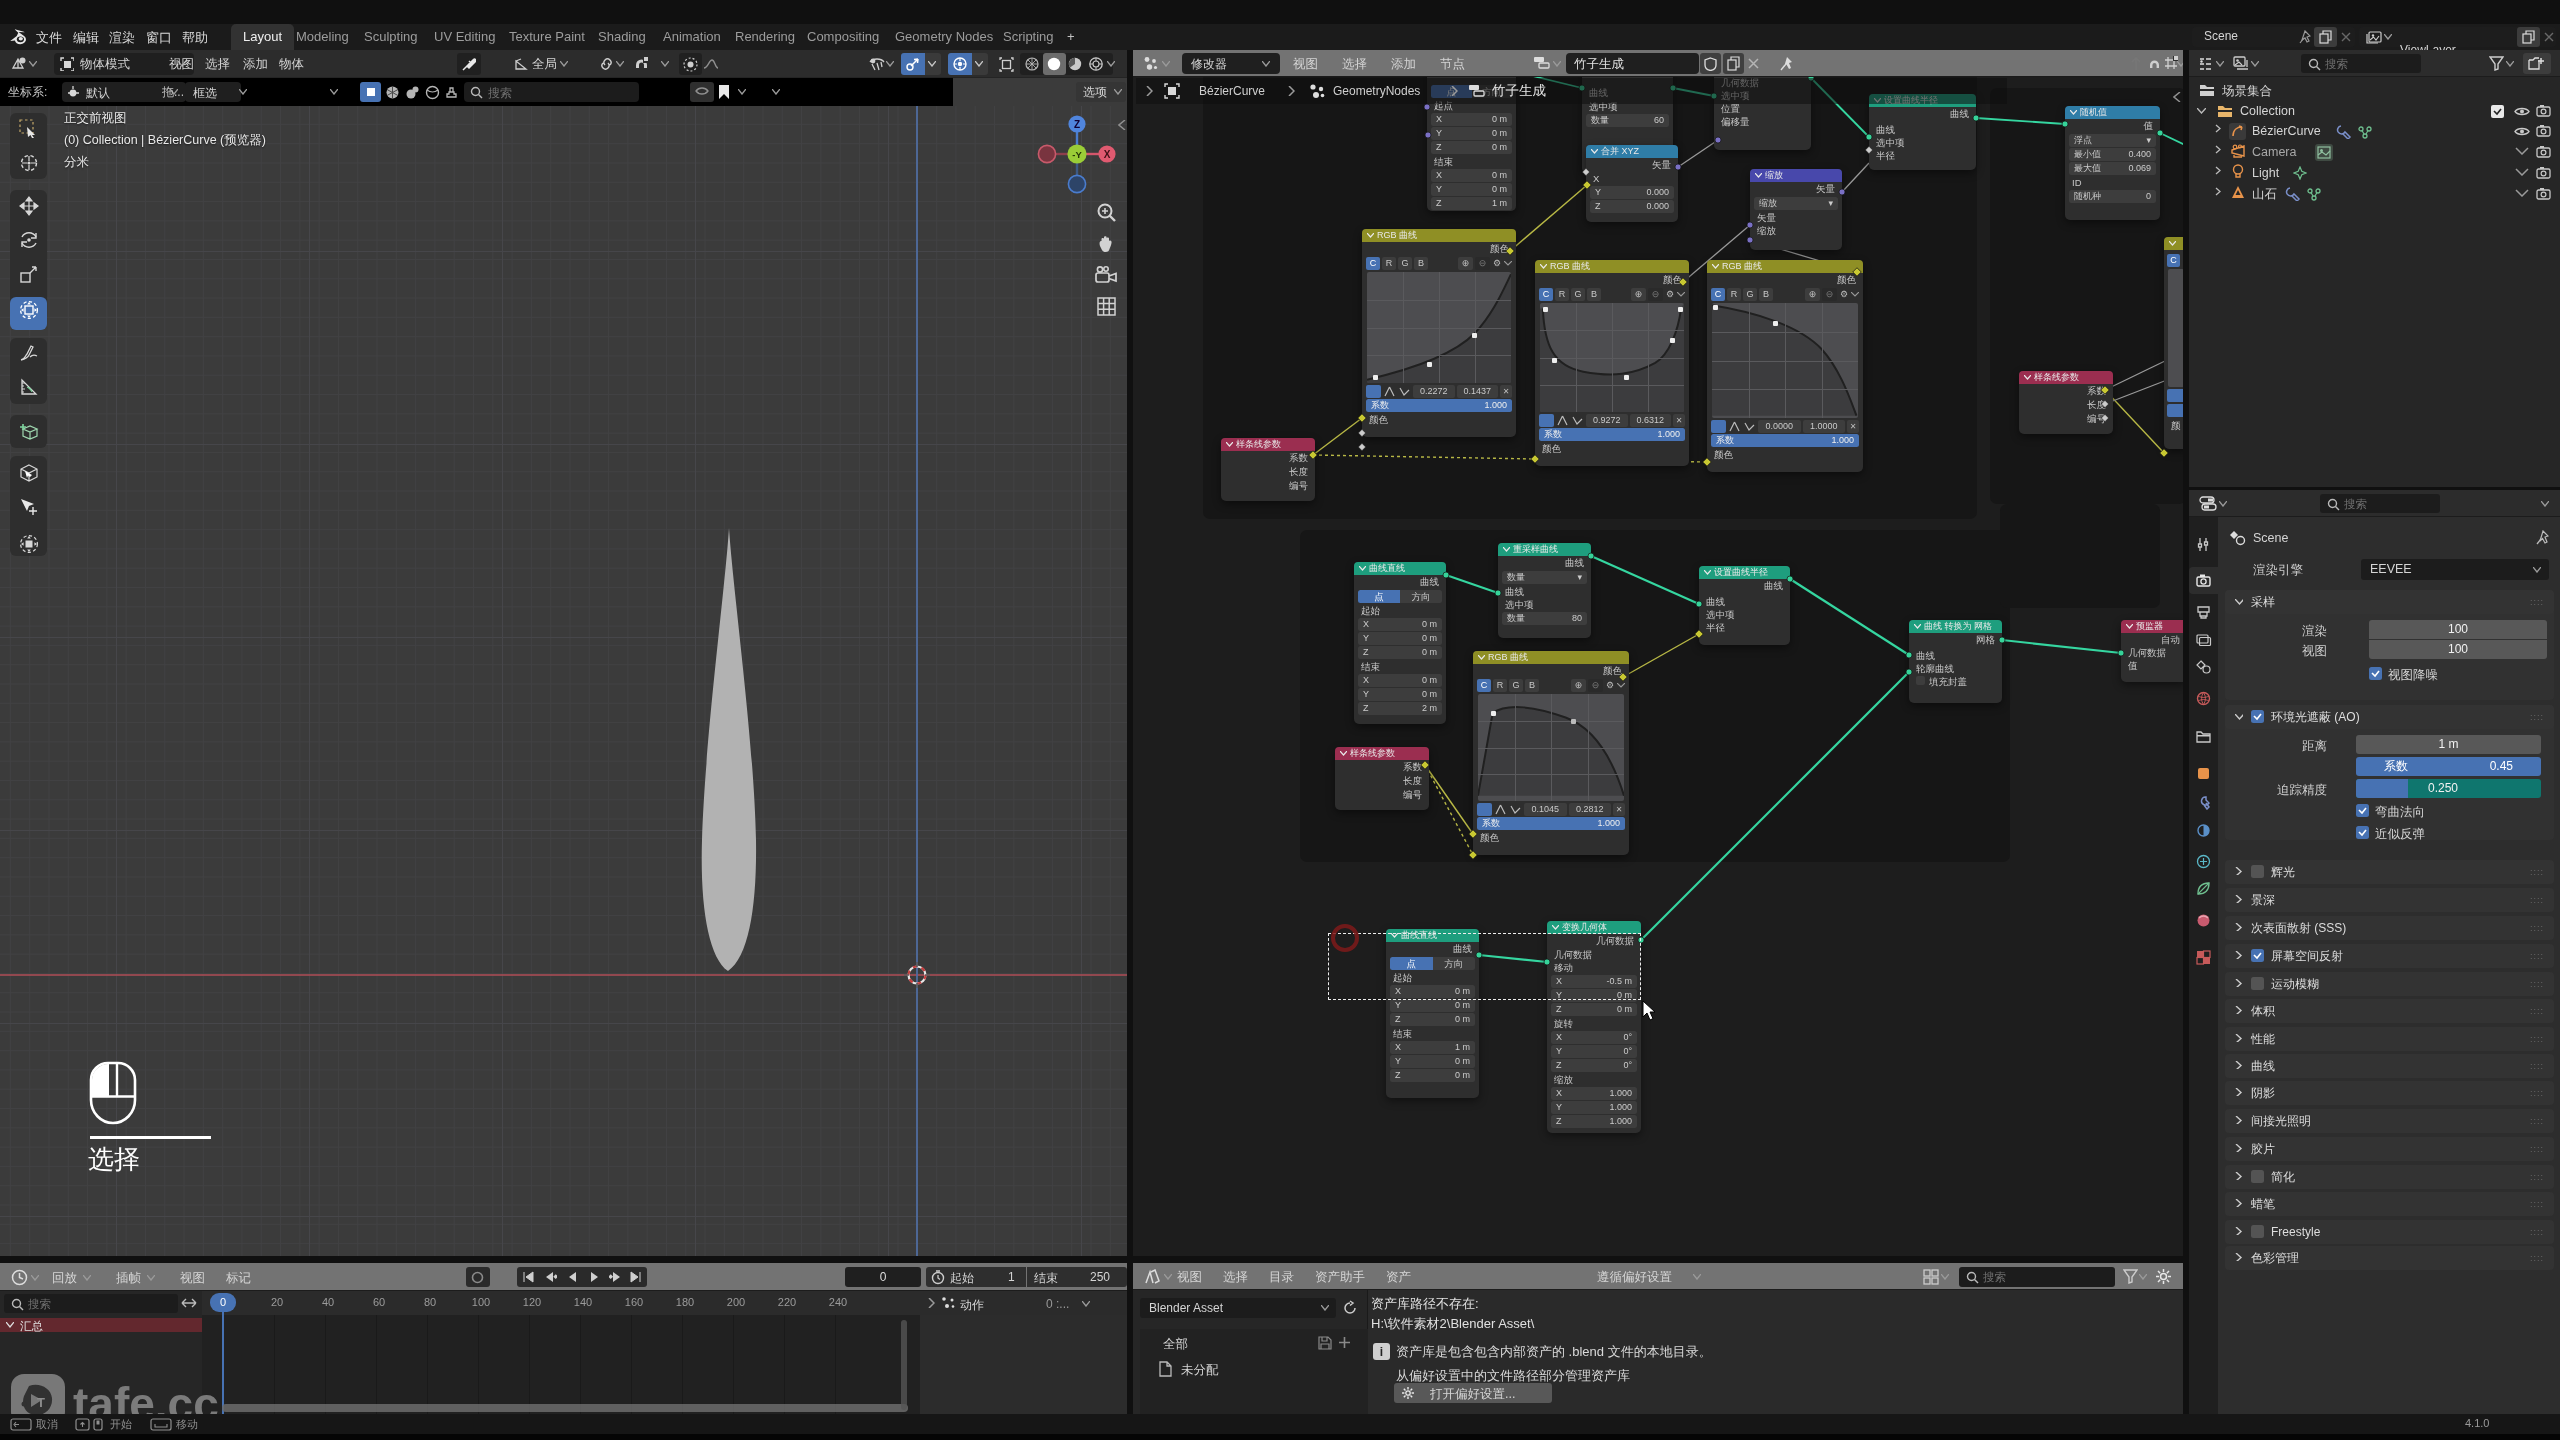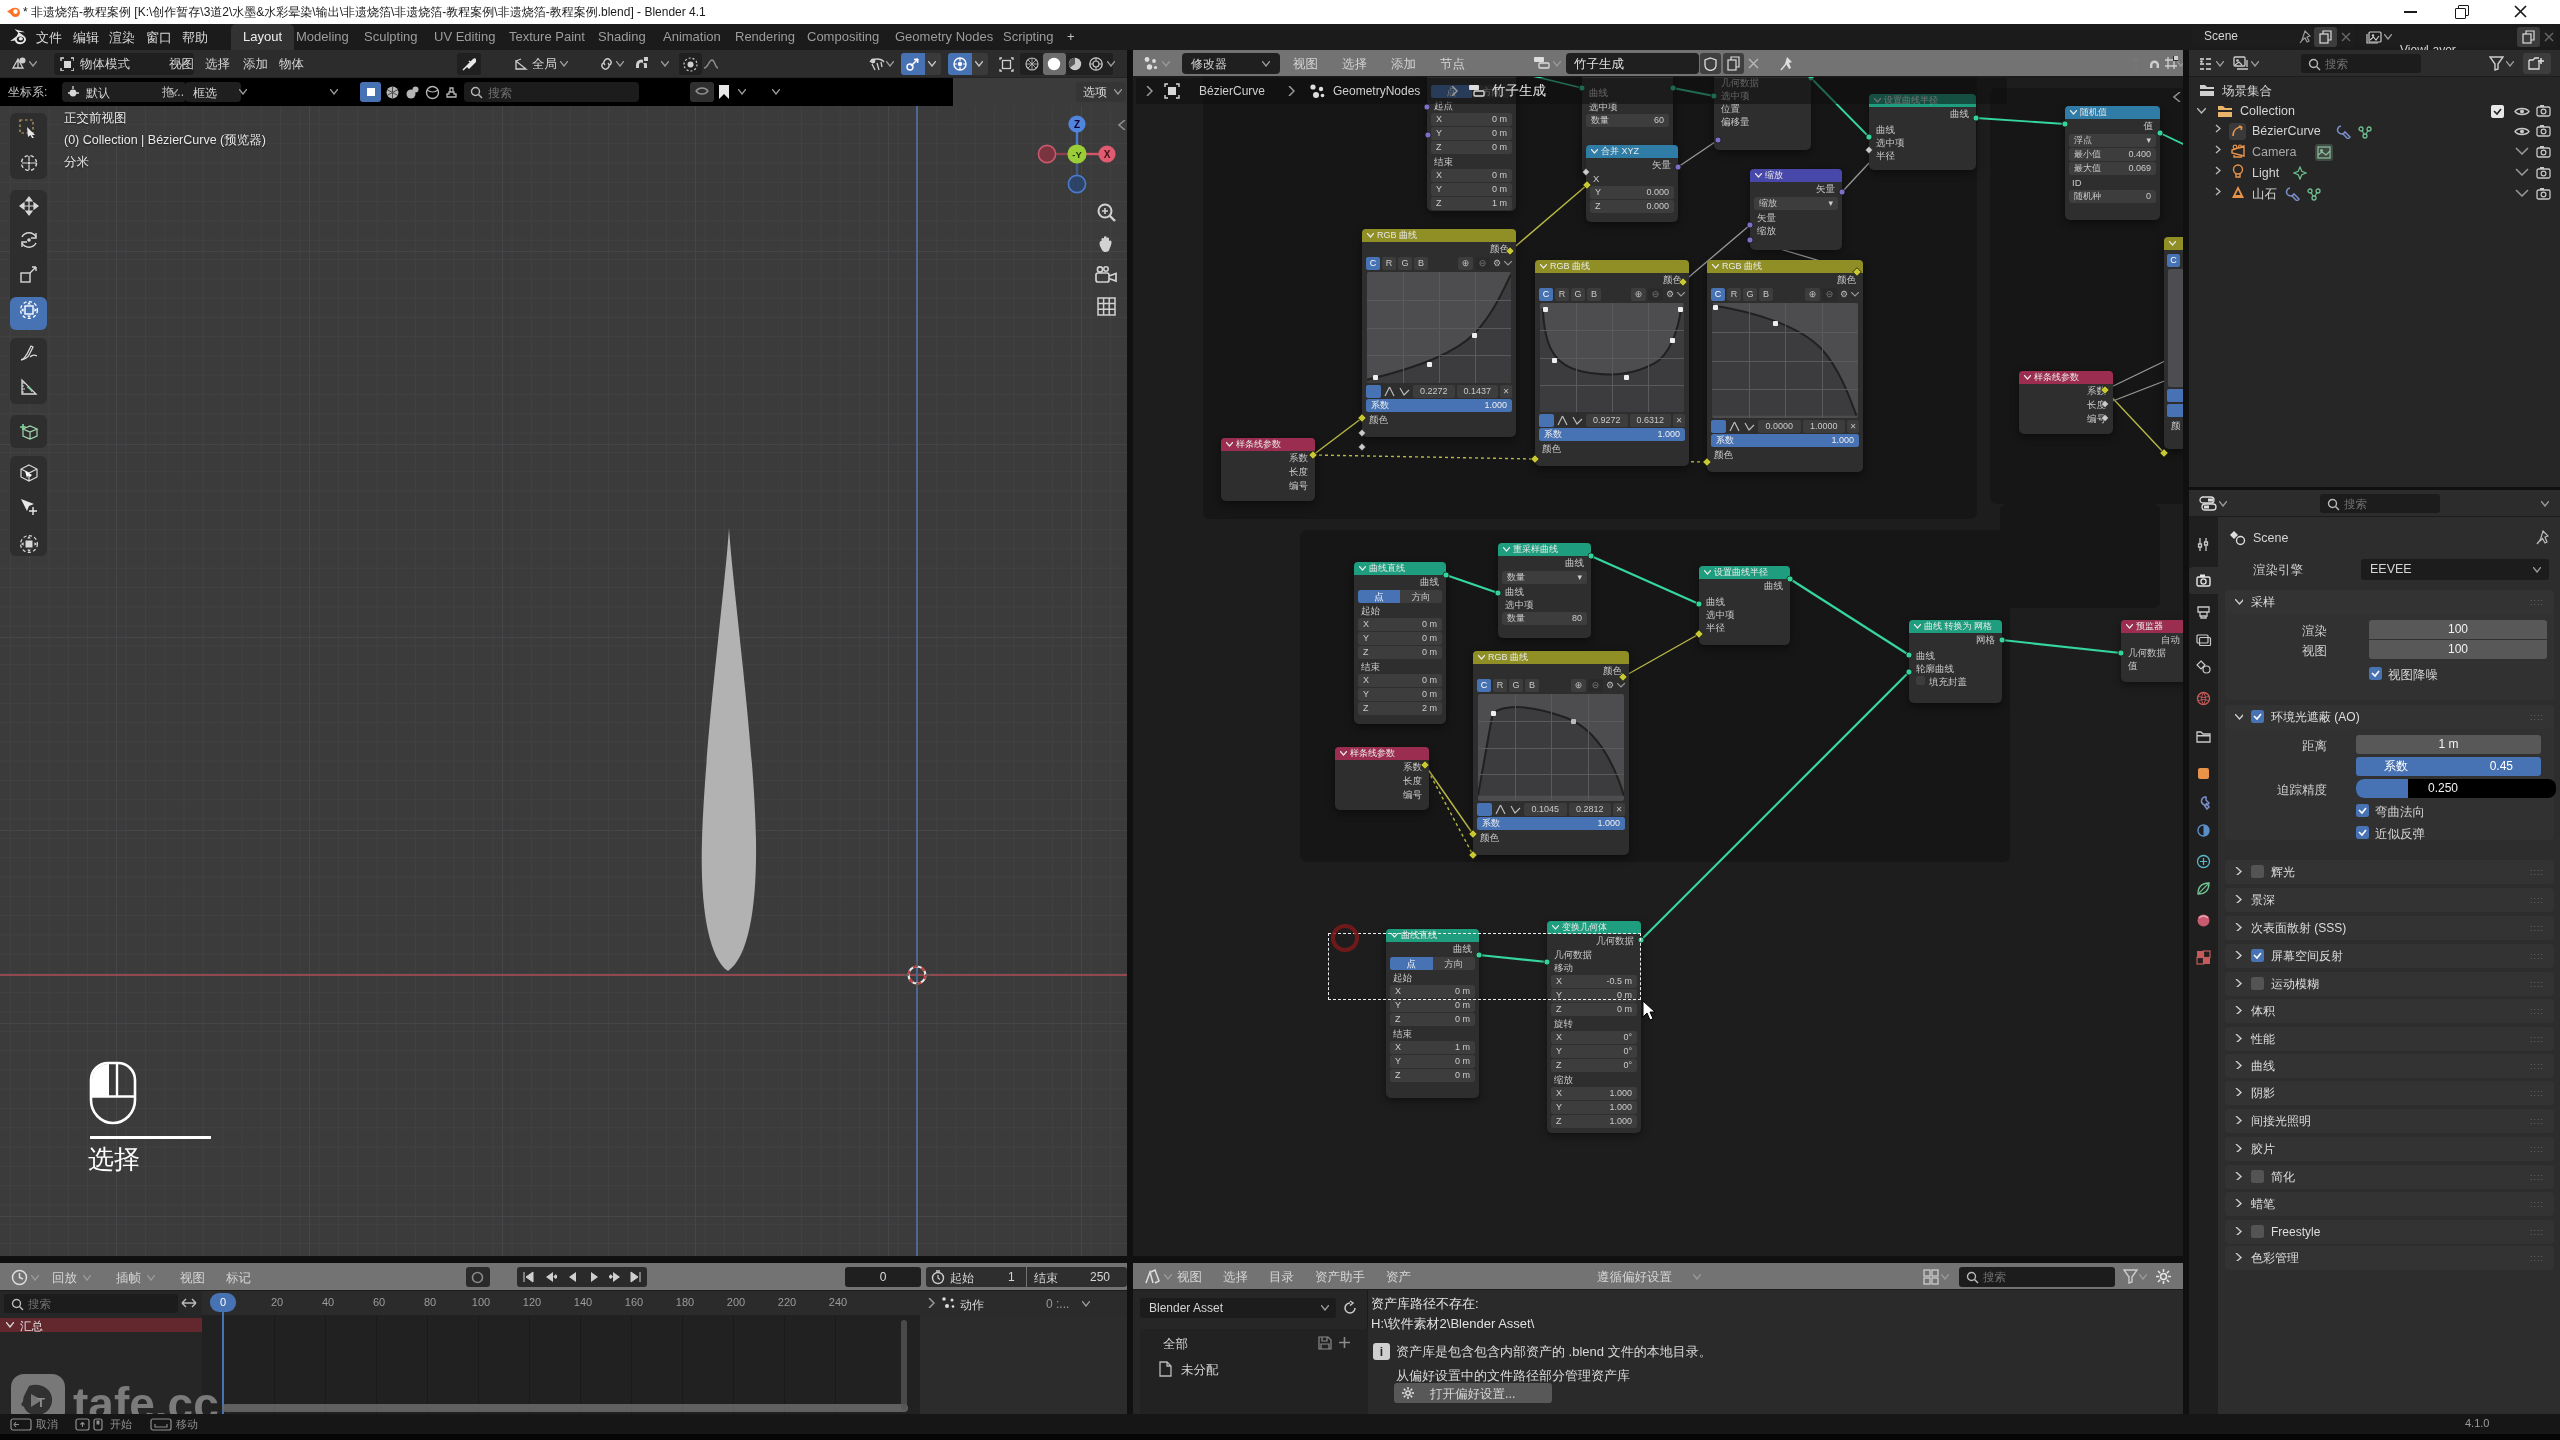--- a/index.html
+++ b/index.html
@@ -55,34 +55,20 @@
 .gap{background:#101010}
 </style></head>
 <body>
 <div id="root">
 
 <div class="abs gap" style="left:1127px;top:50px;width:6px;height:1364px"></div>
 <div class="abs gap" style="left:2183px;top:50px;width:6px;height:1364px"></div>
 <div class="abs gap" style="left:0;top:1256px;width:2183px;height:7px"></div>
 <div class="abs gap" style="left:2183px;top:487px;width:377px;height:3px"></div>
 
-<div class="abs" id="titlebar">
- <svg class="abs" style="left:7px;top:6px" width="13" height="12" viewBox="0 0 17 15">
-        <circle cx="11" cy="8" r="6" fill="#ff7021"></circle>
-        <circle cx="11" cy="7" r="3" fill="#fff"></circle>
-        <path d="M0 7 L8 2 L8 12 Z" fill="#ff7021"></path>
-      </svg>
- <div class="t">* 非遗烧箔-教程案例 [K:\创作暂存\3道2\水墨&amp;水彩晕染\输出\非遗烧箔\非遗烧箔-教程案例\非遗烧箔-教程案例.blend] - Blender 4.1</div>
- <div class="abs" style="left:2404px;top:11px;width:13px;height:1.6px;background:#1a1a1a"></div>
- <div class="abs" style="left:2458px;top:5px;width:11px;height:11px;border:1.6px solid #1a1a1a;border-radius:1px"></div>
- <div class="abs" style="left:2455px;top:8px;width:11px;height:11px;border:1.6px solid #1a1a1a;background:#fff;border-radius:1px"></div>
- <svg class="abs" style="left:2514px;top:5px" width="13" height="13">
-        <path d="M1 1 L12 12 M12 1 L1 12" stroke="#1a1a1a" stroke-width="1.7"></path>
-      </svg>
-</div>
 
 <div class="abs" id="topbar">
  <svg class="abs" style="left:9px;top:5px" width="19" height="16" viewBox="0 0 24 20">
         <path d="M9.8 8.7 L2 14.6 C1 15.3 1 15.3 2.2 15.1 L7.5 14.3 C7.9 17 10.8 19 14.3 19 18.2 19 21.4 16.4 21.4 13.2 21.4 11.5 20.5 9.9 19 8.8 L13 4.4 C12 3.7 12 3.7 13.3 3.8 L18.7 4 C19.9 4 19.9 3.8 18.8 3.3 L8.4 0.4 C7.2 0.1 7.1 0.2 8 1.1 L11.7 4.6 Z" fill="#e7e7e7"></path>
         <ellipse cx="14.4" cy="12.9" rx="4.5" ry="3.6" fill="#1b1b1b"></ellipse>
         <ellipse cx="14.9" cy="12.2" rx="2.7" ry="2.1" fill="#e7e7e7"></ellipse>
       </svg>
  <div class="menuitem" style="left:36px">文件</div>
  <div class="menuitem" style="left:73px">编辑</div>
  <div class="menuitem" style="left:109px">渲染</div>
@@ -1571,21 +1557,21 @@
         <span style="position:absolute;left:46px;top:0">环境光遮蔽 (AO)</span>
         <span style="position:absolute;right:10px;top:0;color:#6a6a6a;letter-spacing:1px;font-size:9px">::::</span>
       </div>
 <div class="abs tx" style="left:113px;top:248px;font-size:12.5px;color:#cfcfcf">距离</div>
 <div class="abs" style="left:167px;top:245px;width:185px;height:19px;background:#585858;border-radius:3px;color:#f2f2f2;font-size:12px;text-align:center;line-height:19px">1 m</div>
 <div class="abs" style="left:167px;top:267px;width:185px;height:19px;background:#4772b3;border-radius:3px;color:#fff;font-size:12px;line-height:19px">
         <span style="position:absolute;left:28px">系数</span>
         <span style="position:absolute;right:28px">0.45</span>
       </div>
 <div class="abs tx" style="left:88px;top:292px;font-size:12.5px;color:#cfcfcf">迫踪精度</div>
-<div class="abs" style="left:167px;top:289px;width:200px;height:19px;background:#000000;border-radius:8px;overflow:hidden">
+<div class="abs" style="left:167px;top:289px;width:185px;height:19px;background:#0f766e;border-radius:3px;overflow:hidden">
         <span style="position:absolute;left:0;top:0;width:52px;height:19px;background:#4772b3"></span>
         <span style="position:absolute;left:72px;color:#f2f2f2;font-size:12px;line-height:19px">0.250</span>
       </div>
 <div class="chk" style="left:167px;top:314px"></div>
       <svg class="abs" style="left:169px;top:317px" width="9" height="8">
         <path d="M1 3 L4 6 L8 1" fill="none" stroke="#fff" stroke-width="1.6"></path>
       </svg>
 <div class="abs tx" style="left:186px;top:314px;font-size:12.5px">弯曲法向</div>
 <div class="chk" style="left:167px;top:336px"></div>
       <svg class="abs" style="left:169px;top:339px" width="9" height="8">

